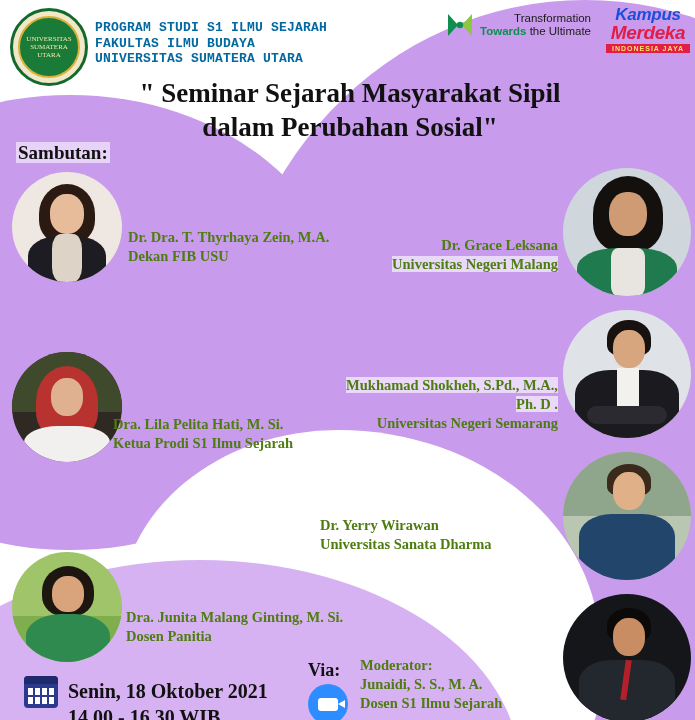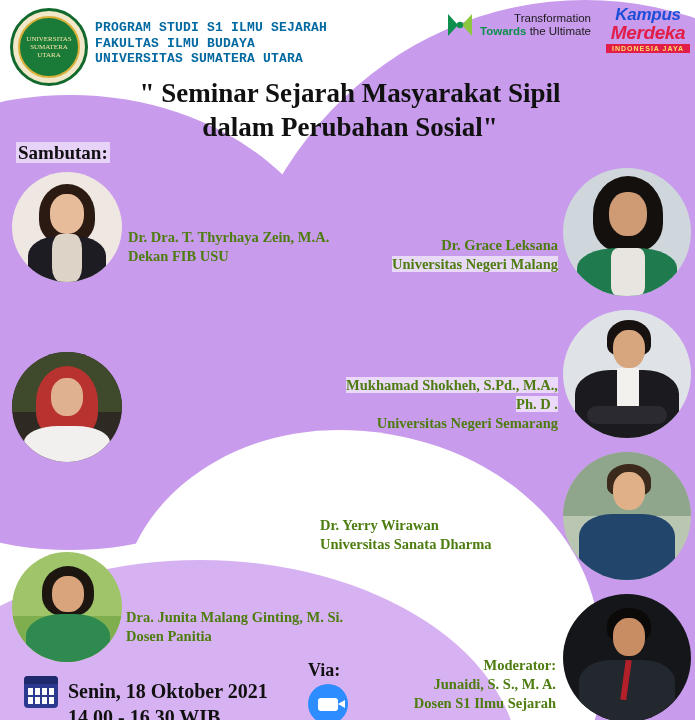--- a/index.html
+++ b/index.html
@@ -330,21 +330,21 @@
 
   .cap-p1 { left: 128px; top: 228px; }
   .cap-p2 { left: 113px; top: 415px; }
   .cap-p3 { left: 126px; top: 608px; }
 
   .cap-s1 { left: 330px; top: 236px; width: 228px; text-align: right; }
   .cap-s1 .hl { background: #e9d9f8; }
   .cap-s2 { left: 300px; top: 376px; width: 258px; text-align: right; }
   .cap-s2 .hl { background: #ead9f8; margin-left: 25px; }
   .cap-s3 { left: 320px; top: 516px; width: 238px; }
-  .cap-s4 { left: 360px; top: 656px; width: 196px; text-align: right; }
+  .cap-s4 { left: 360px; top: 656px; width: 196px; text-align: left; }
 
   
   .via-label {
     position: absolute;
     left: 308px; top: 660px;
     z-index: 7;
     font-family: "Liberation Serif", serif;
     font-weight: bold;
     font-size: 18px;
     color: #111;
@@ -469,20 +469,24 @@
   </div>
 
   <div class="photo p2">
     <div class="sky"></div>
     <div class="leaf"></div>
     <div class="hijab"></div>
     <div class="face"></div>
     <div class="neck"></div>
     <div class="body"></div>
   </div>
+  <div class="cap cap-p2">
+    <div>Dra. Lila Pelita Hati, M. Si.</div>
+    <div>Ketua Prodi S1 Ilmu Sejarah</div>
+  </div>
 
   <div class="photo p3">
     <div class="sky"></div>
     <div class="ground"></div>
     <div class="hair"></div>
     <div class="face"></div>
     <div class="body"></div>
   </div>
   <div class="cap cap-p3">
     <div>Dra. Junita Malang Ginting, M. Si.</div>

